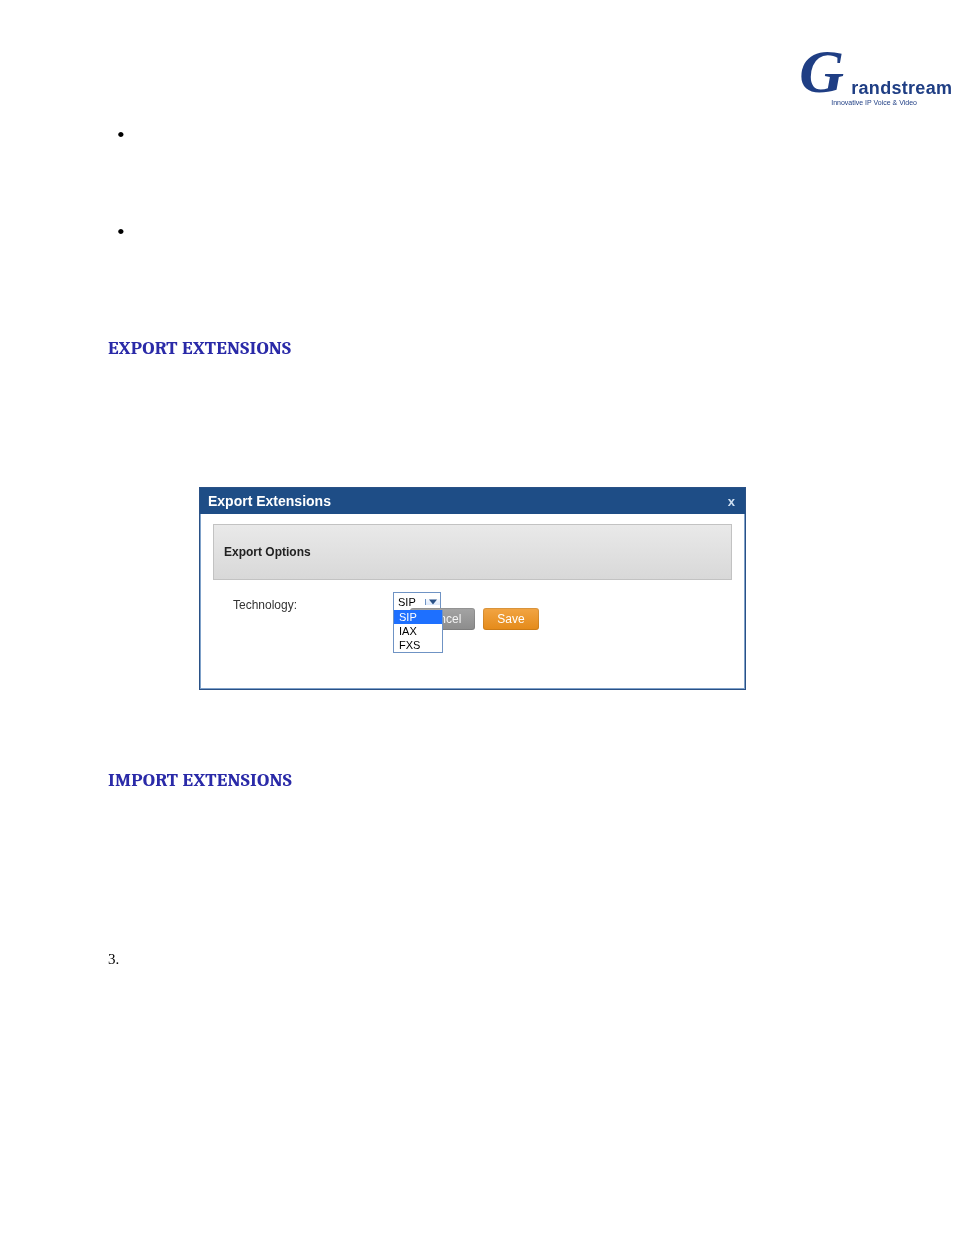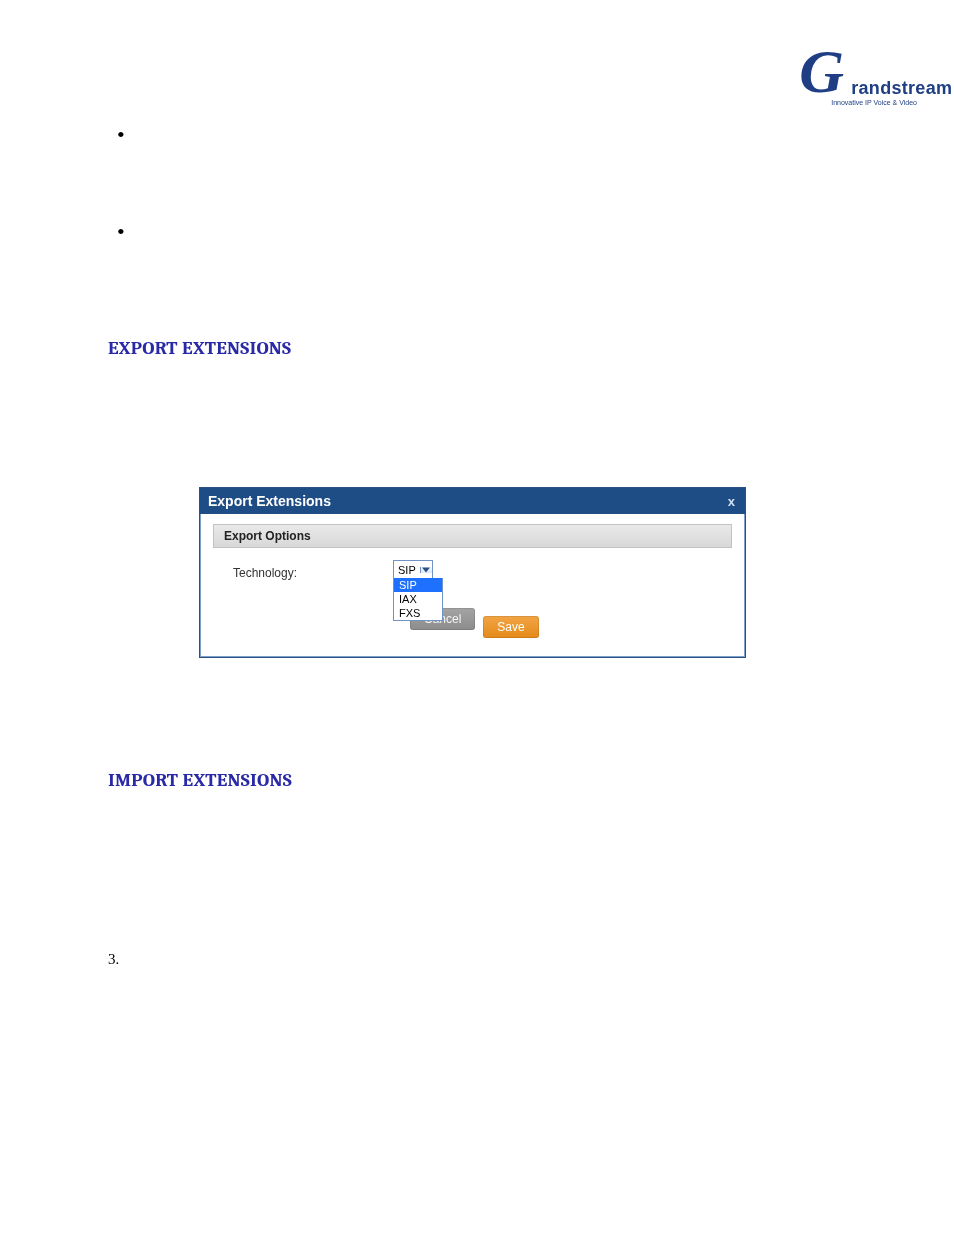--- a/index.html
+++ b/index.html
@@ -92,36 +92,36 @@
     border: 1px solid #7fa1c9;
     border-top: none;
     padding: 10px 12px 14px 12px;
   }
   .section-title {
     background: linear-gradient(#e9e9e9, #d8d8d8);
     border: 1px solid #c2c2c2;
     font-size: 12px;
     font-weight: 700;
     color: #222;
-    padding: 4px 10px;
+    padding: 20px 10px;
     margin-bottom: 12px;
   }
   .row {
     display: flex;
     align-items: flex-end;
     font-size: 12px;
     color: #333;
   }
   .row-label {
     width: 160px;
     padding-left: 20px;
   }
   .select-wrap {
     position: relative;
-    width: 40px;
+    width: 48px;
   }
   .select {
     display: flex;
     border: 1px solid #6f93c4;
     height: 18px;
     background: #fff;
     font-size: 11px;
     align-items: center;
   }
   .select-val {
@@ -176,21 +176,20 @@
     padding: 0 14px;
     box-shadow: inset 0 0 0 1px rgba(0,0,0,0.1);
   }
   .btn-cancel {
     background: linear-gradient(#a4a4a4, #8c8c8c);
     color: #f4f4f4;
   }
   .btn-save {
     background: linear-gradient(#f2a544, #e48a19);
     color: #fff;
-    margin-top: 8px;
   }
   .list-num {
     position: absolute;
     font-size: 15px;
   }
 </style>
 </head>
 <body>
 
 <div class="page">

